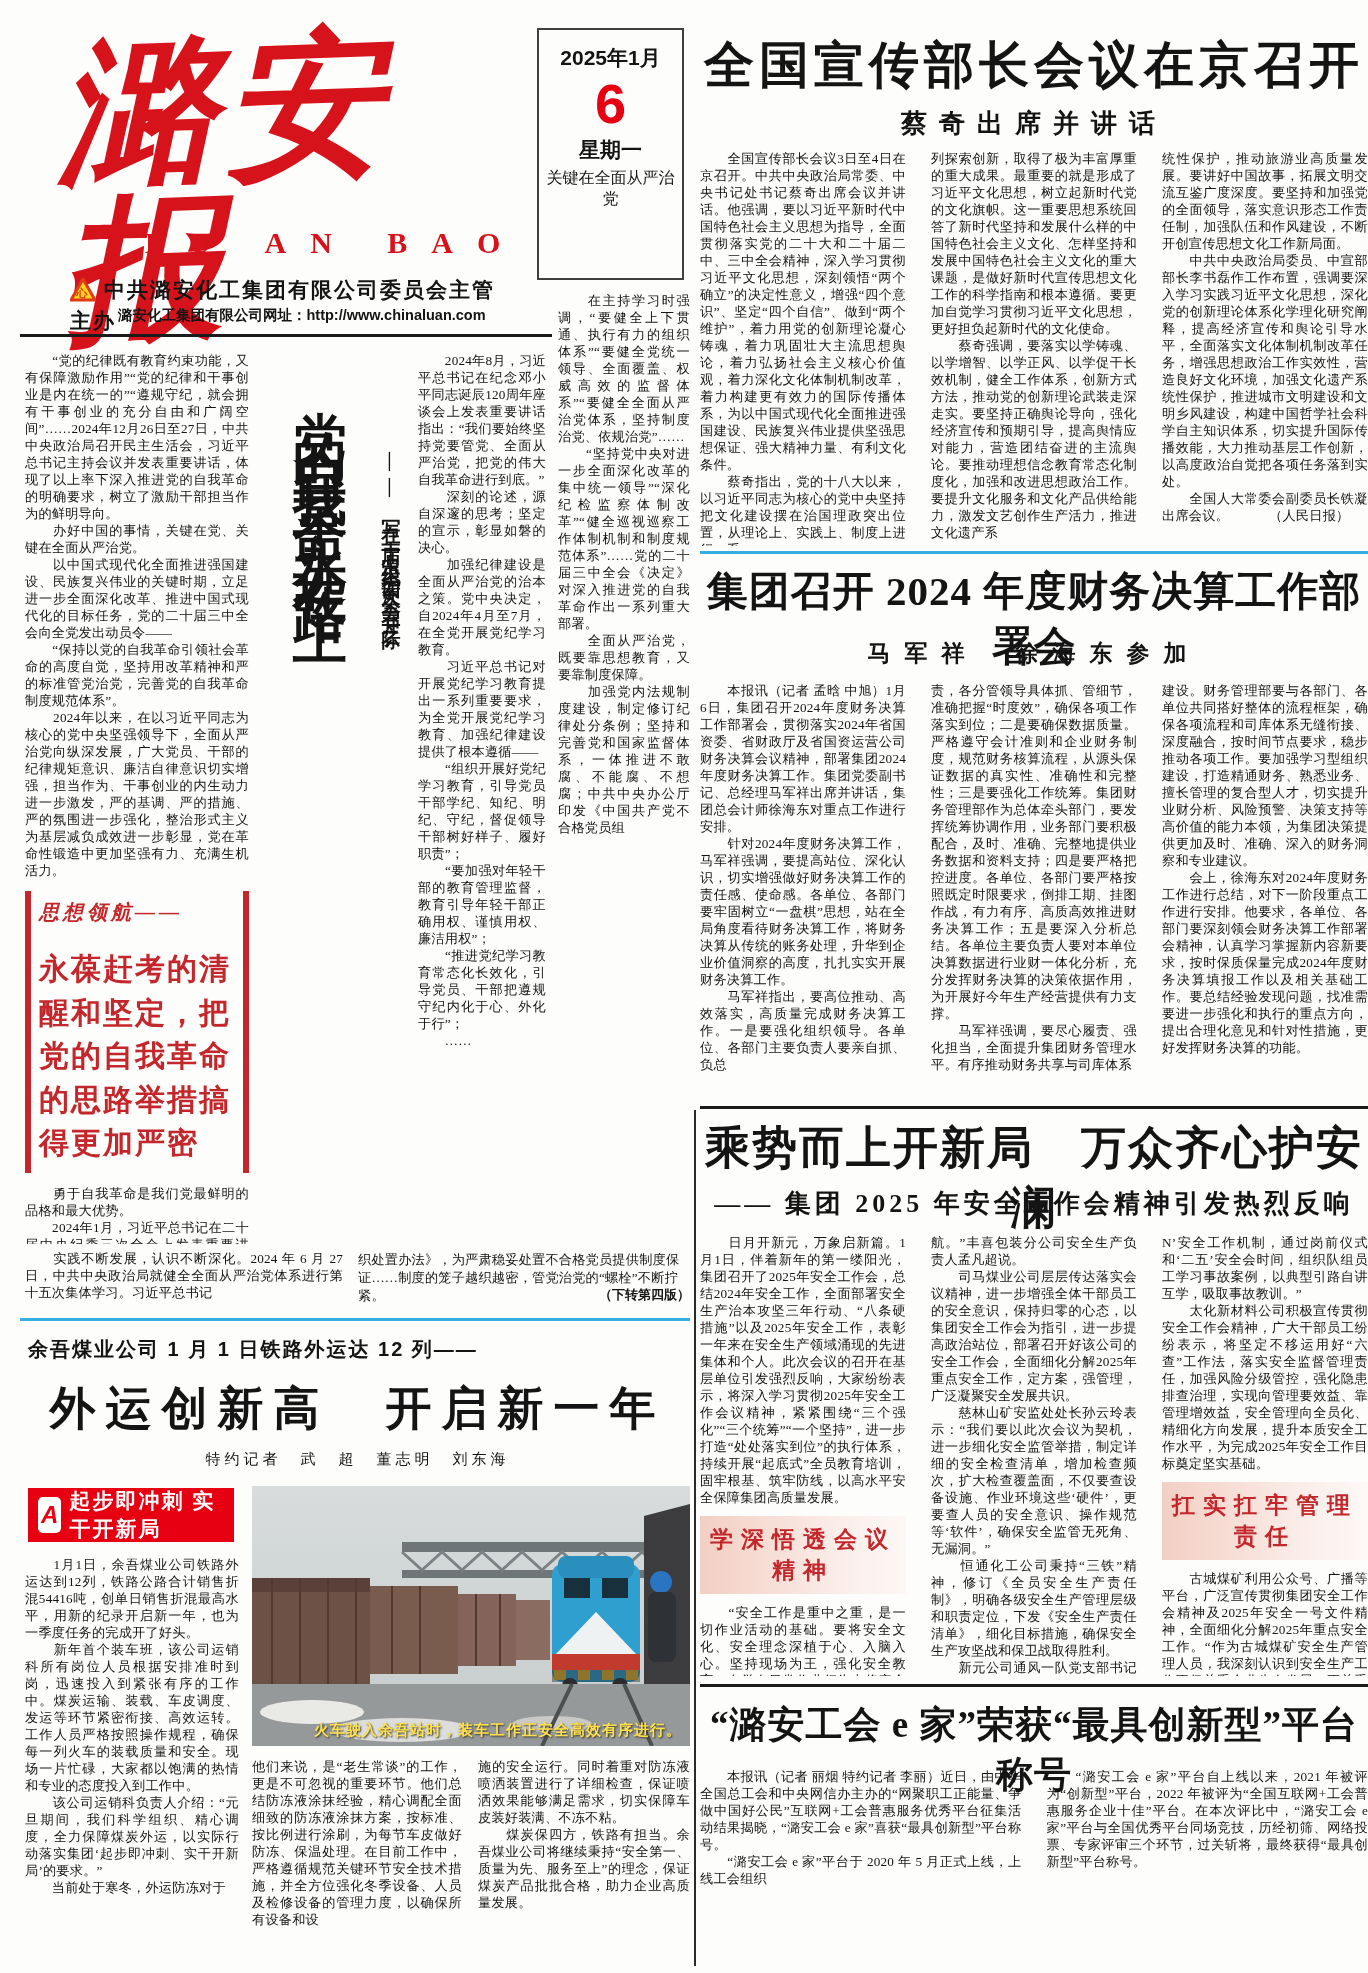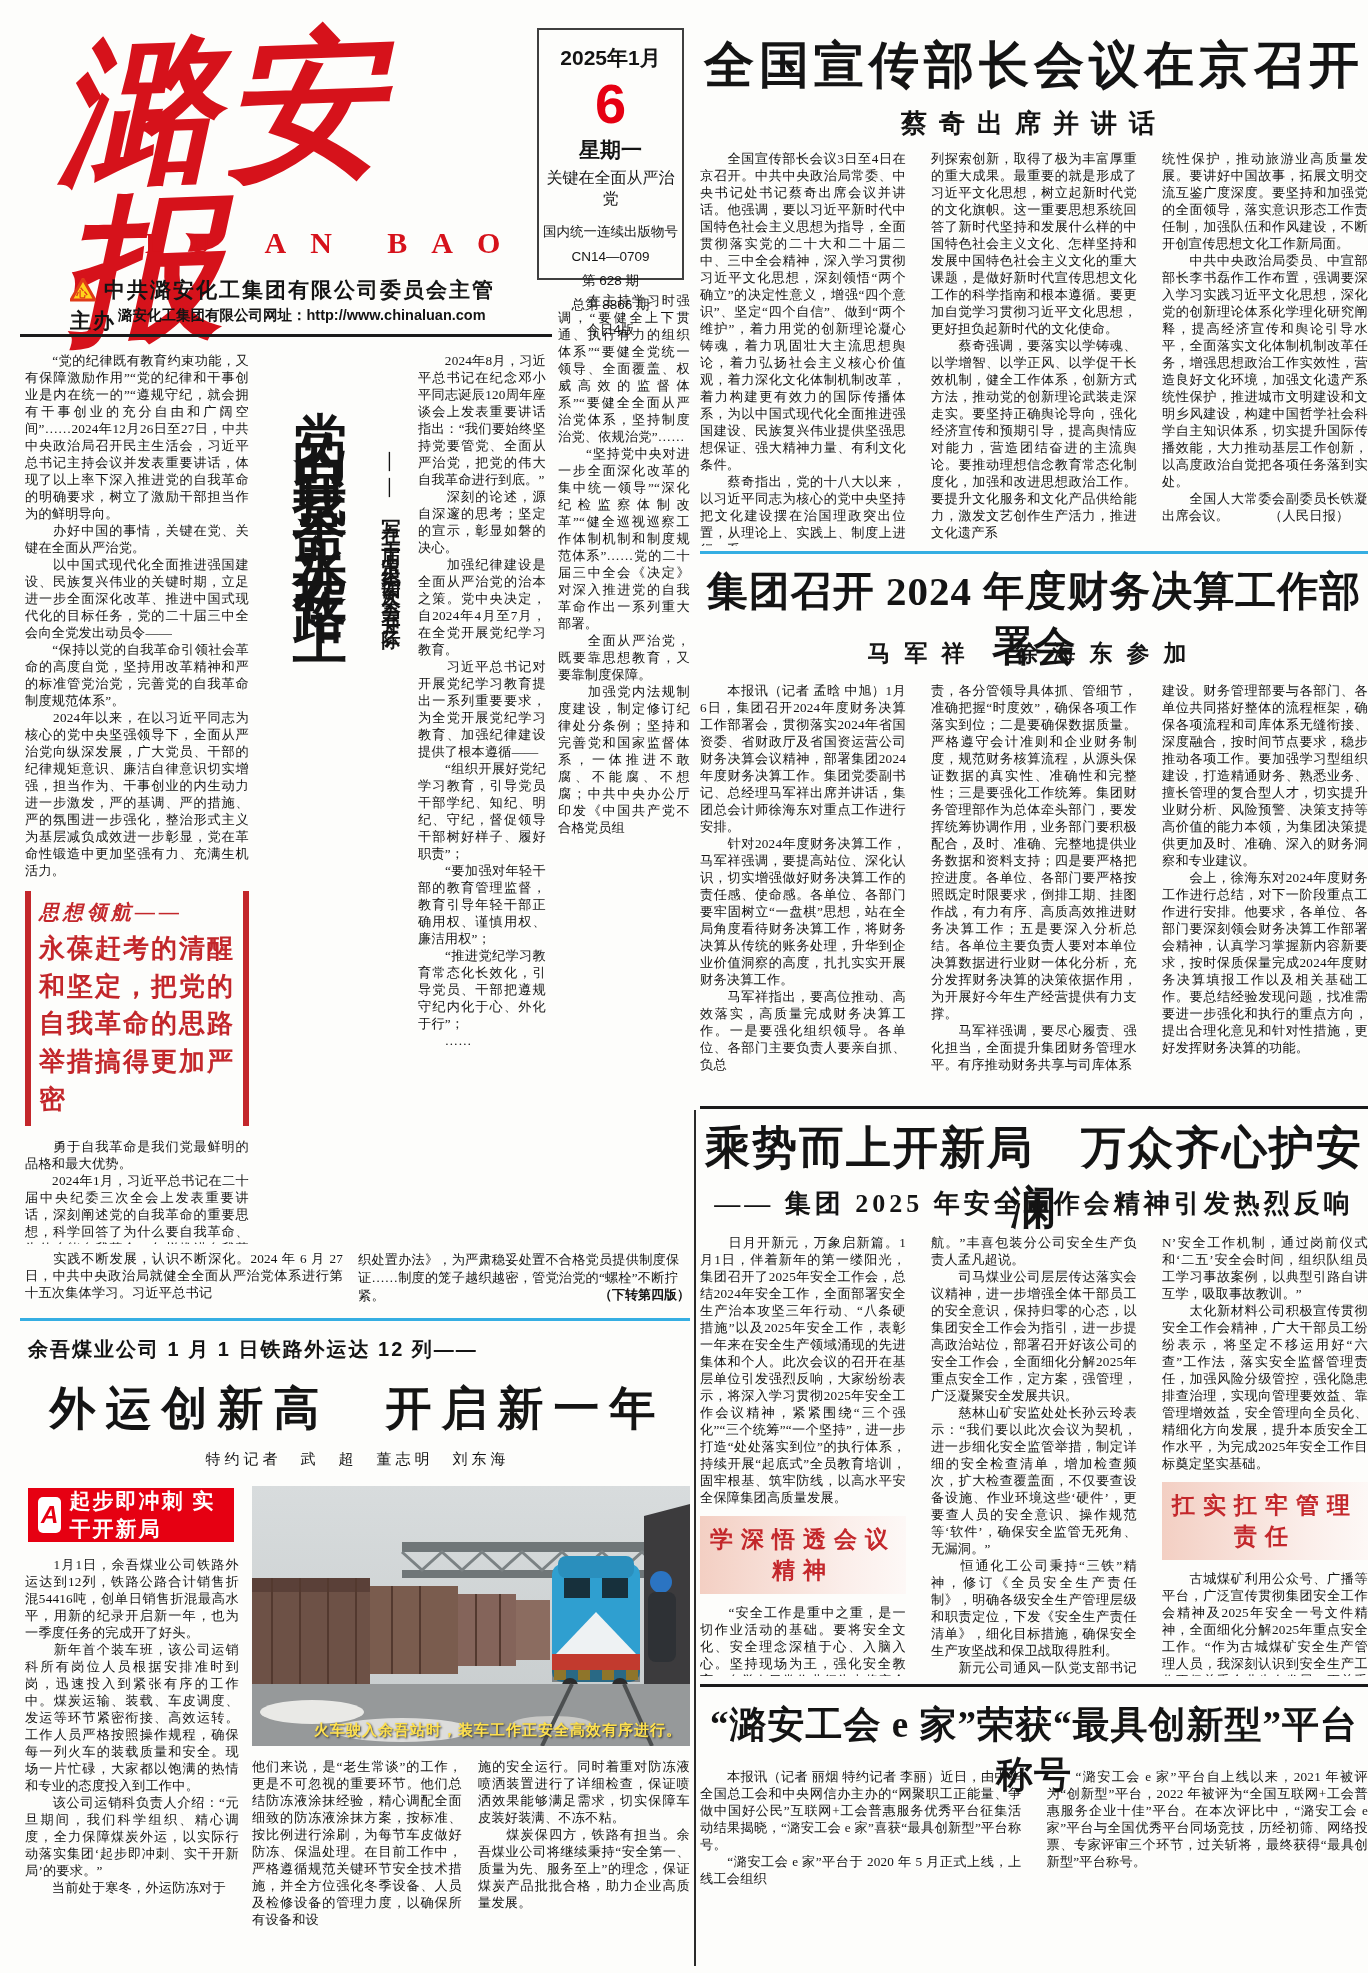--- a/index.html
+++ b/index.html
@@ -35,21 +35,21 @@
   .coalh{font-size:46px;font-weight:900;letter-spacing:10px;text-align:center;}
   .byline{font-size:15px;text-align:center;letter-spacing:4px;}
   .cols3{display:flex;gap:25px;}
   .cols3>div{flex:1;}
   
   .vhead{writing-mode:vertical-rl;font-size:54px;font-weight:900;letter-spacing:20px;line-height:1.2;}
   .vsub{writing-mode:vertical-rl;font-size:19px;font-weight:700;letter-spacing:7px;}
   
   .tbox{border-left:6px solid #c3272b;border-right:6px solid #c3272b;padding:8px 8px;margin:12px 0;color:#c3272b;}
   .tbox-label{font-size:20px;font-weight:800;font-style:italic;letter-spacing:4px;}
-  .tbox-title{font-size:26px;font-weight:900;letter-spacing:2px;line-height:1.45;margin-top:4px;}
+  .tbox-title{font-size:30px;font-weight:900;letter-spacing:2px;line-height:1.45;margin-top:21px;}
   
   .pinkbar{background:linear-gradient(90deg,#f3cfc3,#fbeeea 70%,#fdf8f6);color:#c3272b;
            font-family:"Liberation Sans",sans-serif;font-weight:900;font-size:23px;letter-spacing:8px;
            text-align:center;padding:8px 0;margin:10px 0;}
   .turn{font-size:13px;text-align:right;font-weight:700;}
   
   .badge{background:#e60012;color:#fff;display:flex;align-items:center;gap:8px;padding:0 10px;box-sizing:border-box;}
   .badge-ico{width:36px;height:36px;background:#fff;border-radius:5px;color:#e60012;font-weight:900;
              font-style:italic;font-size:24px;display:flex;align-items:center;justify-content:center;
              font-family:"Liberation Sans",sans-serif;}
@@ -74,27 +74,20 @@
 </div>
 <div class="abs hsans web" style="left:118px;top:306px;">潞安化工集团有限公司网址：http://www.chinaluan.com</div>
 
 <div class="abs rule" style="left:20px;top:334px;width:532px;height:3px;"></div>
 
 <div class="abs datebox hsans" style="left:537px;top:28px;width:147px;height:252px;">
   <div class="db-month">2025年1月</div>
   <div class="db-day">6</div>
   <div class="db-week">星期一</div>
   <div class="db-lunar">关键在全面从严治党</div>
-  <div class="db-small">
-    <div>国内统一连续出版物号</div>
-    <div>CN14—0709</div>
-    <div>第 628 期</div>
-    <div>总第 8866 期</div>
-    <div>今日4版</div>
-  </div>
 </div>
 
 <div class="abs hsans h1" style="left:700px;top:32px;width:668px;">全国宣传部长会议在京召开</div>
 <div class="abs hsans sub1" style="left:700px;top:106px;width:668px;">蔡奇出席并讲话</div>
 <div class="abs cols3" style="left:700px;top:150px;width:668px;height:396px;">
   <div class="flow" style="height:396px;">　　全国宣传部长会议3日至4日在京召开。中共中央政治局常委、中央书记处书记蔡奇出席会议并讲话。他强调，要以习近平新时代中国特色社会主义思想为指导，全面贯彻落实党的二十大和二十届二中、三中全会精神，深入学习贯彻习近平文化思想，深刻领悟“两个确立”的决定性意义，增强“四个意识”、坚定“四个自信”、做到“两个维护”，着力用党的创新理论凝心铸魂，着力巩固壮大主流思想舆论，着力弘扬社会主义核心价值观，着力深化文化体制机制改革，着力构建更有效力的国际传播体系，为以中国式现代化全面推进强国建设、民族复兴伟业提供坚强思想保证、强大精神力量、有利文化条件。
 　　蔡奇指出，党的十八大以来，以习近平同志为核心的党中央坚持把文化建设摆在治国理政突出位置，从理论上、实践上、制度上进行一系</div>
   <div class="flow" style="height:396px;">列探索创新，取得了极为丰富厚重的重大成果。最重要的就是形成了习近平文化思想，树立起新时代党的文化旗帜。这一重要思想系统回答了新时代坚持和发展什么样的中国特色社会主义文化、怎样坚持和发展中国特色社会主义文化的重大课题，是做好新时代宣传思想文化工作的科学指南和根本遵循。要更加自觉学习贯彻习近平文化思想，更好担负起新时代的文化使命。
 　　蔡奇强调，要落实以学铸魂、以学增智、以学正风、以学促干长效机制，健全工作体系，创新方式方法，推动党的创新理论武装走深走实。要坚持正确舆论导向，强化经济宣传和预期引导，提高舆情应对能力，营造团结奋进的主流舆论。要推动理想信念教育常态化制度化，加强和改进思想政治工作。要提升文化服务和文化产品供给能力，激发文艺创作生产活力，推进文化遗产系</div>
   <div class="flow" style="height:396px;">统性保护，推动旅游业高质量发展。要讲好中国故事，拓展文明交流互鉴广度深度。要坚持和加强党的全面领导，落实意识形态工作责任制，加强队伍和作风建设，不断开创宣传思想文化工作新局面。

